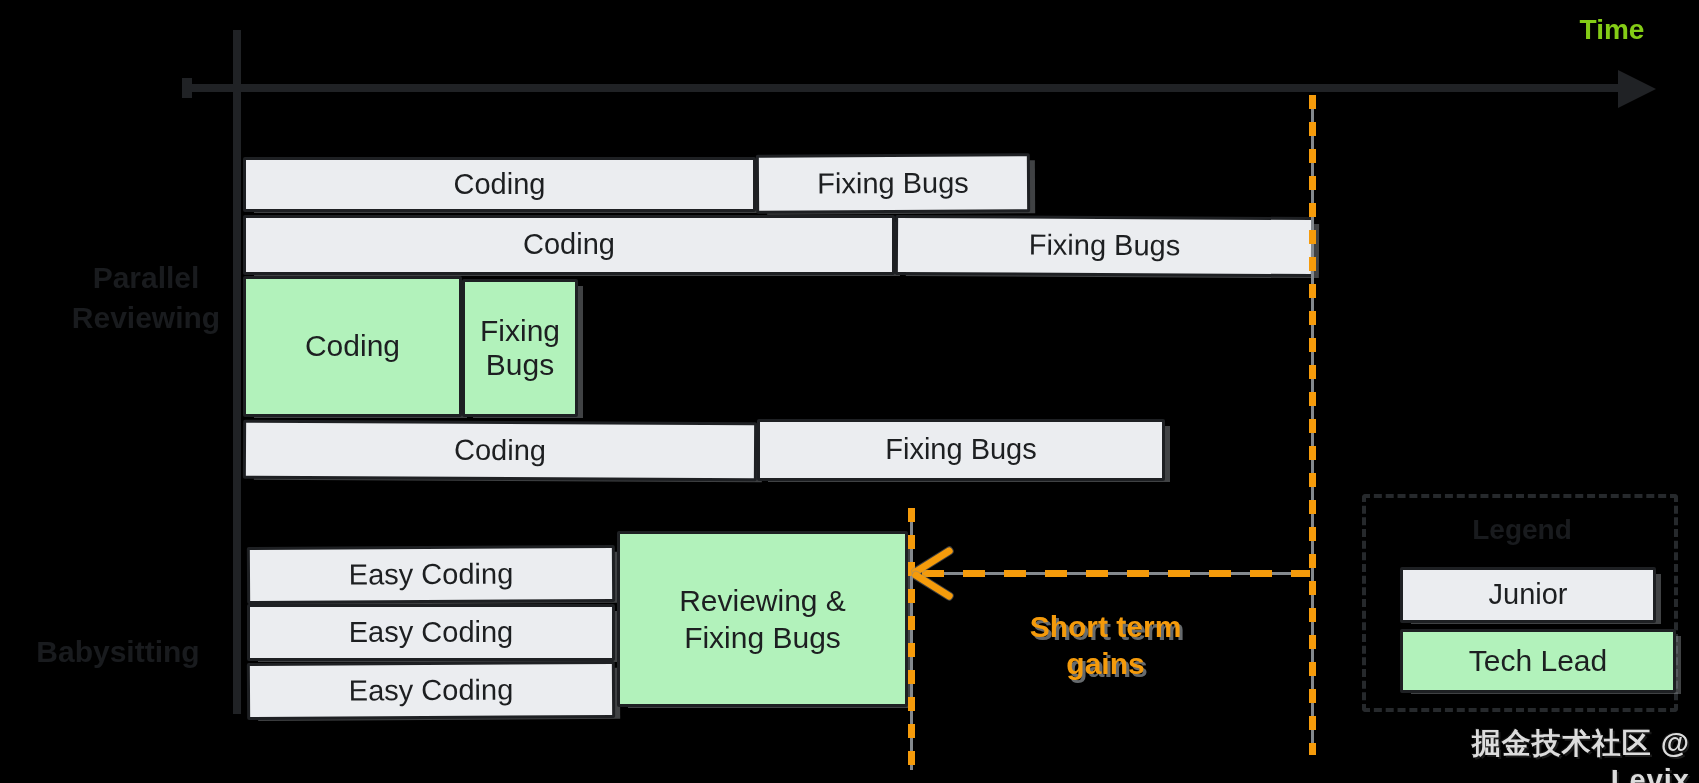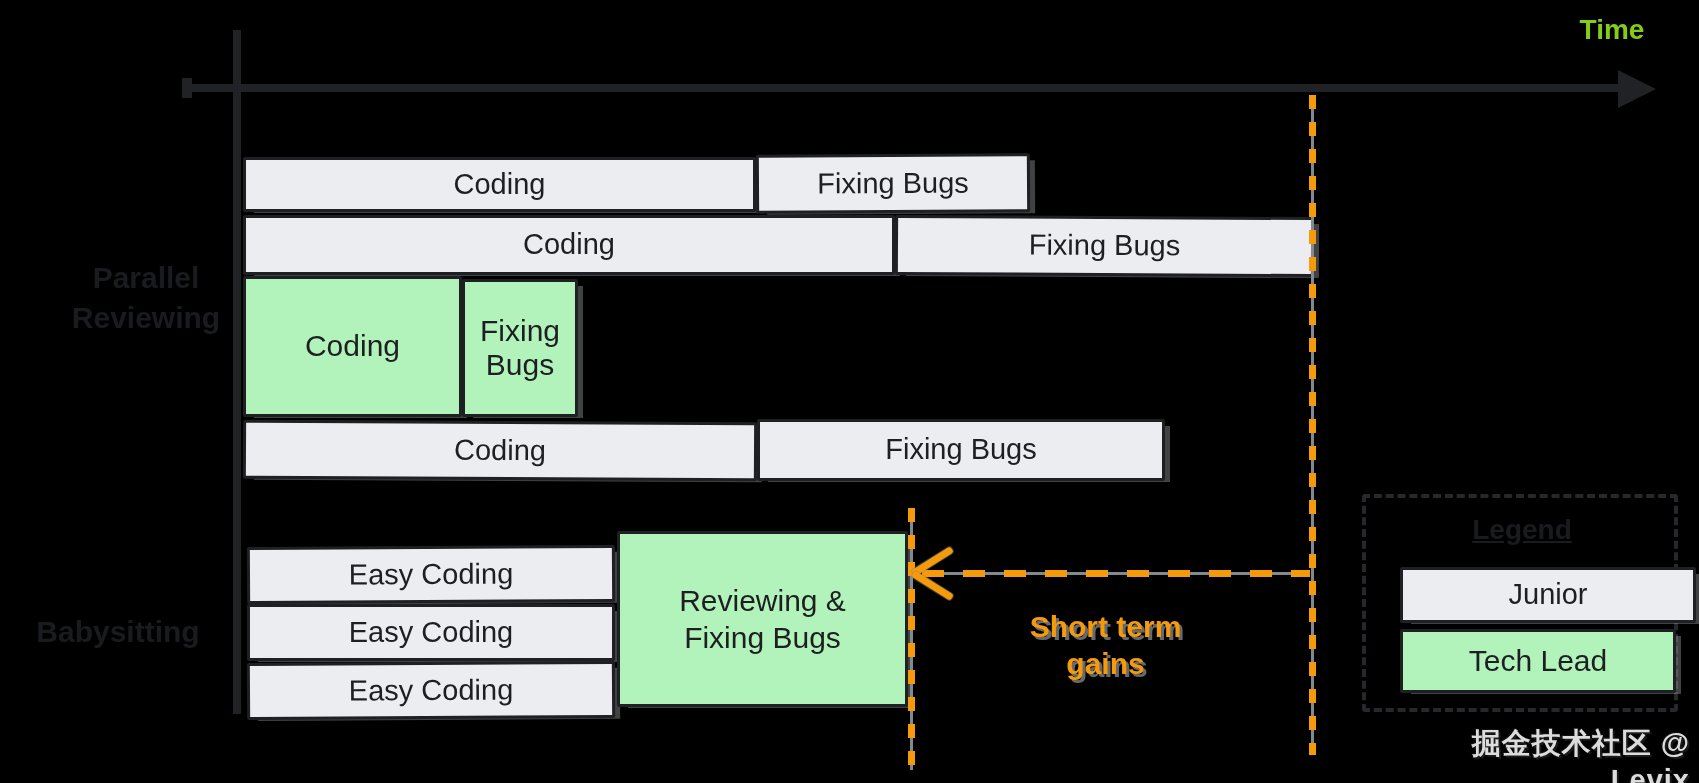--- a/index.html
+++ b/index.html
@@ -55,21 +55,21 @@
   .e1{left:247px;top:546px;width:368px;height:57px;}
   .e2{left:247px;top:604px;width:368px;height:57px;}
   .e3{left:247px;top:662px;width:368px;height:57px;}
   .review{left:617px;top:531px;width:291px;height:176px;padding:12px 20px;line-height:1.25;}
   
   .group-label{
     position:absolute;color:#191b1e;font-weight:bold;font-size:30px;
     text-align:center;line-height:40px;
   }
   .label-parallel{left:36px;top:258px;width:220px;}
-  .label-babysitting{left:12px;top:612px;width:212px;}
+  .label-babysitting{left:12px;top:632px;width:212px;}
   
   .dash-v{
     position:absolute;width:7px;
     background-image:
       repeating-linear-gradient(180deg, var(--orange) 0 14px, transparent 14px 27px),
       linear-gradient(var(--dash-gray),var(--dash-gray));
     background-size:7px 100%,3px 100%;
     background-position:0 0,2px 0;
     background-repeat:no-repeat,no-repeat;
   }
@@ -94,23 +94,23 @@
     color:var(--orange);font-size:30px;font-weight:bold;text-align:center;line-height:37px;
     text-shadow:3px 3px 0 rgba(128,132,136,0.8);
   }
   
   .legend{
     position:absolute;left:1362px;top:494px;width:316px;height:218px;
     border:4px dashed #26292c;border-radius:4px;box-sizing:border-box;
   }
   .legend-title{
     position:absolute;left:1392px;top:514px;width:260px;
-    color:#191b1e;font-size:28px;font-weight:bold;text-align:center;text-decoration:underline;
+    color:#191b1e;font-size:28px;font-weight:bold;text-align:center;
   }
-  .lg-junior{left:1400px;top:567px;width:296px;height:56px;}
+  .lg-junior{left:1400px;top:567px;width:256px;height:56px;}
   .lg-techlead{left:1400px;top:629px;width:276px;height:64px;}
   
   .watermark{
     position:absolute;left:1400px;top:724px;width:290px;
     color:#dcdcdc;font-size:29px;font-weight:bold;text-align:right;
     text-shadow:2px 2px 0 #1a1a1a, -1px -1px 0 #111;
     letter-spacing:1px;
   }
 </style>
 </head>

